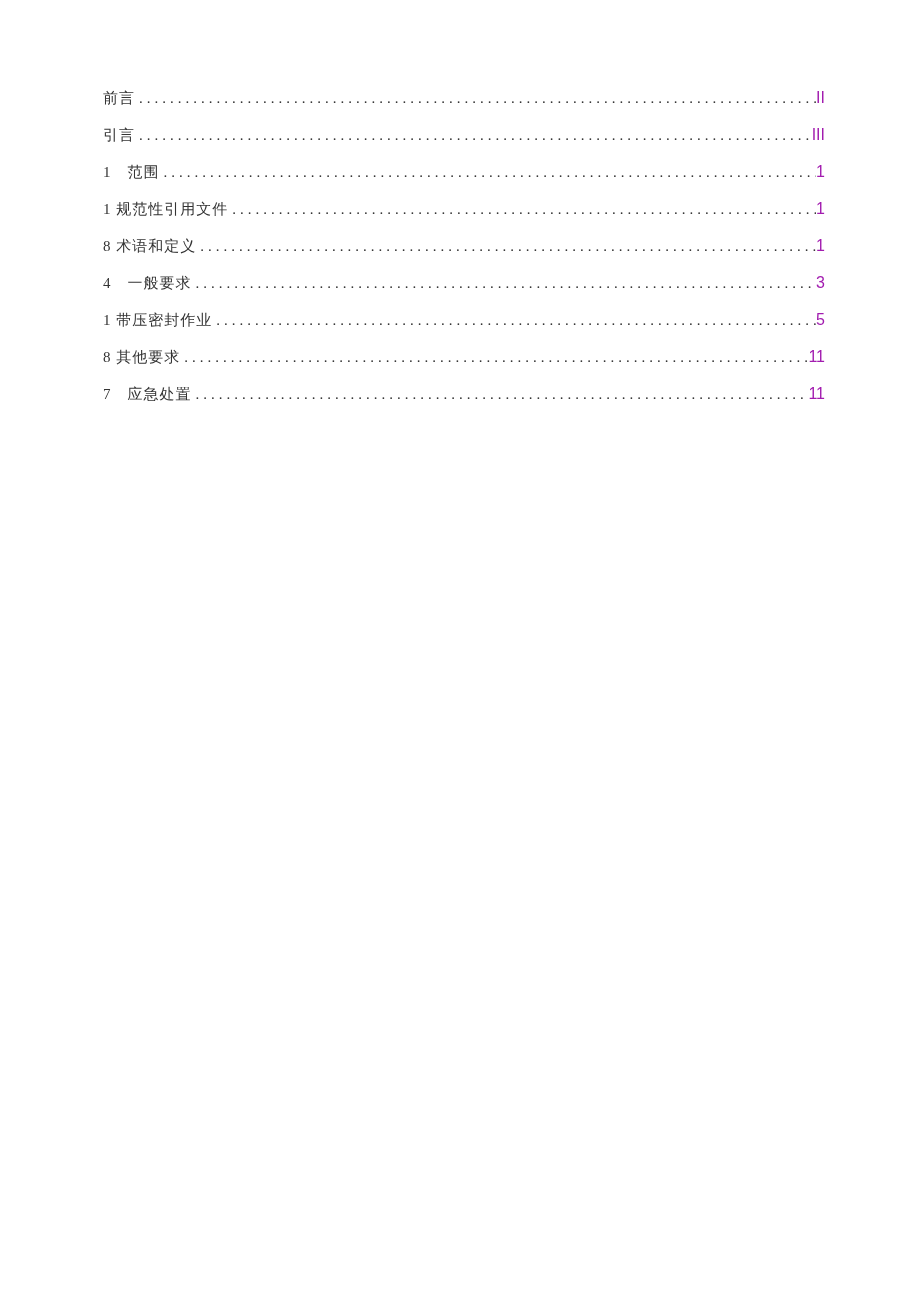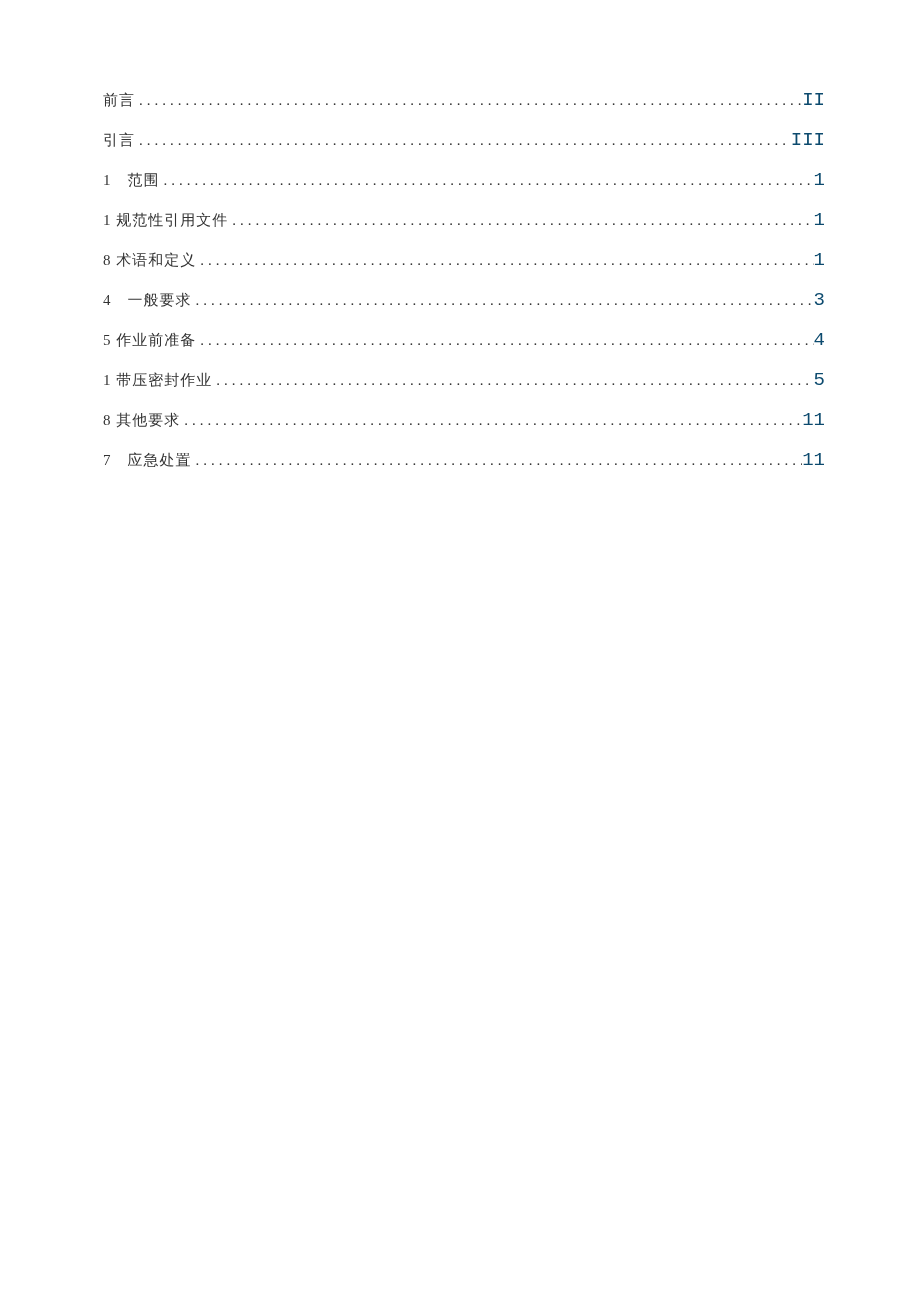--- a/index.html
+++ b/index.html
@@ -34,23 +34,23 @@
       overflow: hidden;
       letter-spacing: 4px;
       color: #333333;
       padding: 0 4px;
     }
     .toc-dots::before {
       content: "..................................................................................................................................................................................";
     }
     .toc-page {
       flex-shrink: 0;
-      font-family: Liberation Mono, monospace;
-      font-size: 19px;
-      color: #0c4a6e;
+      font-family: Liberation Sans, sans-serif;
+      font-size: 16px;
+      color: #a21caf;
     }
   </style>
 </head>
 <body>
 
 <div class="page">
   <div class="toc-entry">
     <span class="toc-label">前言</span>
     <span class="toc-dots"></span>
     <span class="toc-page">II</span>
@@ -74,25 +74,20 @@
     <span class="toc-label">8 术语和定义</span>
     <span class="toc-dots"></span>
     <span class="toc-page">1</span>
   </div>
   <div class="toc-entry">
     <span class="toc-label">4　一般要求</span>
     <span class="toc-dots"></span>
     <span class="toc-page">3</span>
   </div>
   <div class="toc-entry">
-    <span class="toc-label">5 作业前准备</span>
-    <span class="toc-dots"></span>
-    <span class="toc-page">4</span>
-  </div>
-  <div class="toc-entry">
     <span class="toc-label">1 带压密封作业</span>
     <span class="toc-dots"></span>
     <span class="toc-page">5</span>
   </div>
   <div class="toc-entry">
     <span class="toc-label">8 其他要求</span>
     <span class="toc-dots"></span>
     <span class="toc-page">11</span>
   </div>
   <div class="toc-entry">

